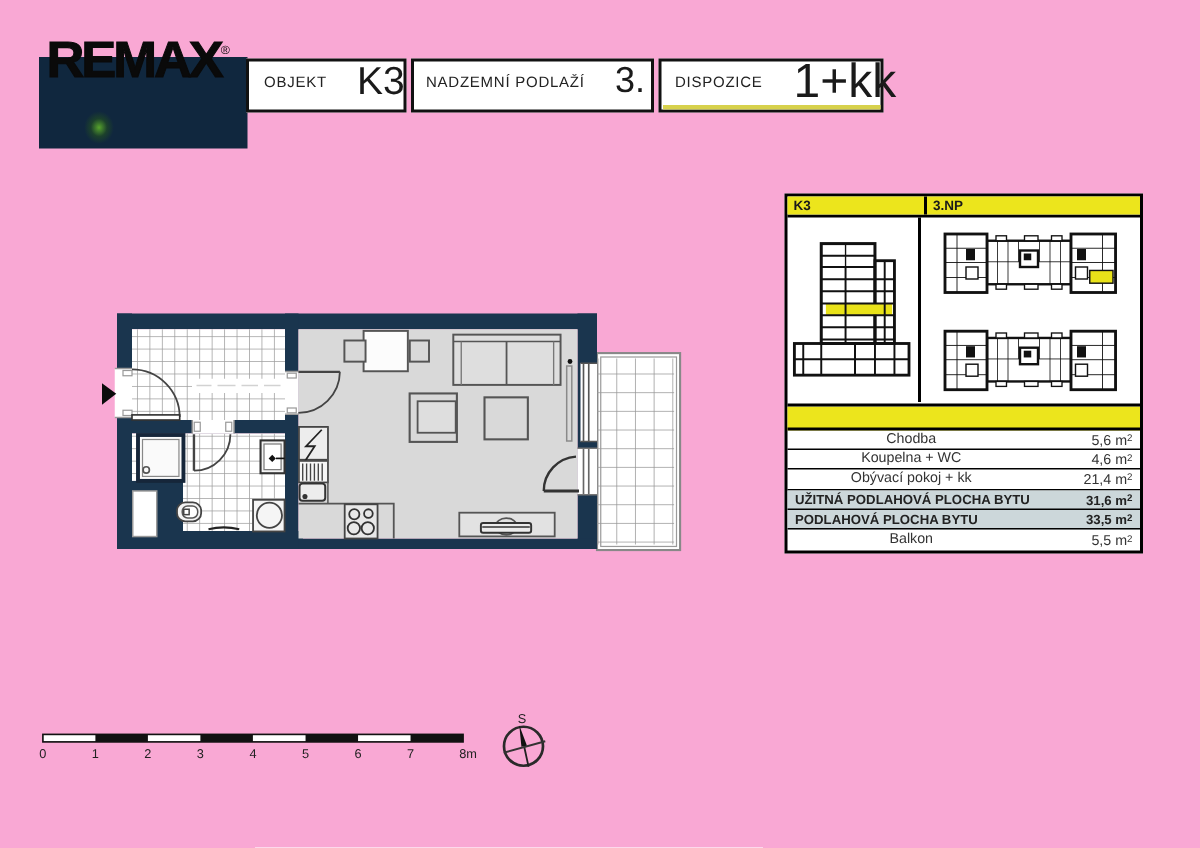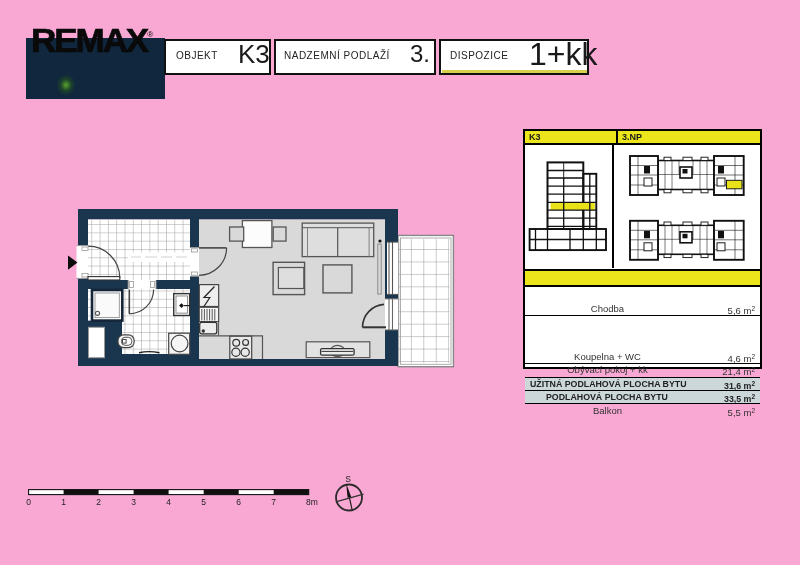--- a/index.html
+++ b/index.html
@@ -296,42 +296,42 @@
         <rect x="103" y="33" width="8" height="8" stroke-width="0.95"></rect>
       </g>
 
       <rect x="112.5" y="35.3" width="15.5" height="8.5" fill="#e9e219" stroke="#111" stroke-width="0.95"></rect>
       <use href="#bplan" transform="translate(0,64.8)"></use>
     </svg>
   </div>
 
   <div style="height:13.5px;background:#ece51c;border-bottom:2px solid #000;"></div>
 
-  <div style="position:relative;height:12.3px;border-bottom:1.5px solid #000;font-size:9.5px;color:#333;margin-top:16px;">
+  <div style="position:relative;height:12.3px;border-bottom:1.5px solid #000;font-size:9.5px;color:#333;">
     <div style="text-align:center;padding-right:70px;line-height:12.5px;">Chodba</div>
     <div style="position:absolute;right:5px;top:0;line-height:12.5px;">5,6 m<span style="font-size:6.5px;vertical-align:2.5px;">2</span></div>
   </div>
 
-  <div style="position:relative;height:12.3px;border-bottom:1.5px solid #000;font-size:9.5px;color:#333;margin-top:35px;">
+  <div style="position:relative;height:12.3px;border-bottom:1.5px solid #000;font-size:9.5px;color:#333;">
     <div style="text-align:center;padding-right:70px;line-height:12.5px;">Koupelna + WC</div>
     <div style="position:absolute;right:5px;top:0;line-height:12.5px;">4,6 m<span style="font-size:6.5px;vertical-align:2.5px;">2</span></div>
   </div>
 
   <div style="position:relative;height:12.3px;border-bottom:1.5px solid #000;font-size:9.5px;color:#333;">
     <div style="text-align:center;padding-right:70px;line-height:12.5px;">Obývací pokoj + kk</div>
     <div style="position:absolute;right:5px;top:0;line-height:12.5px;">21,4 m<span style="font-size:6.5px;vertical-align:2.5px;">2</span></div>
   </div>
 
   <div style="position:relative;height:12.3px;border-bottom:1.5px solid #000;font-size:8.8px;font-weight:bold;color:#222;background:#ccd7da;">
     <div style="padding-left:5px;line-height:12.5px;">UŽITNÁ PODLAHOVÁ PLOCHA BYTU</div>
     <div style="position:absolute;right:5px;top:0;line-height:12.5px;">31,6 m<span style="font-size:6.5px;vertical-align:2.5px;">2</span></div>
   </div>
 
   <div style="position:relative;height:12.3px;border-bottom:1.5px solid #000;font-size:8.8px;font-weight:bold;color:#222;background:#ccd7da;">
-    <div style="padding-left:21px;line-height:12.5px;">PODLAHOVÁ PLOCHA BYTU</div>
+    <div style="padding-left:5px;line-height:12.5px;">PODLAHOVÁ PLOCHA BYTU</div>
     <div style="position:absolute;right:5px;top:0;line-height:12.5px;">33,5 m<span style="font-size:6.5px;vertical-align:2.5px;">2</span></div>
   </div>
 
   <div style="position:relative;height:12px;font-size:9.5px;color:#333;">
     <div style="text-align:center;padding-right:70px;line-height:13px;">Balkon</div>
     <div style="position:absolute;right:5px;top:0;line-height:13px;">5,5 m<span style="font-size:6.5px;vertical-align:2.5px;">2</span></div>
   </div>
 </div>
 
 </div>

